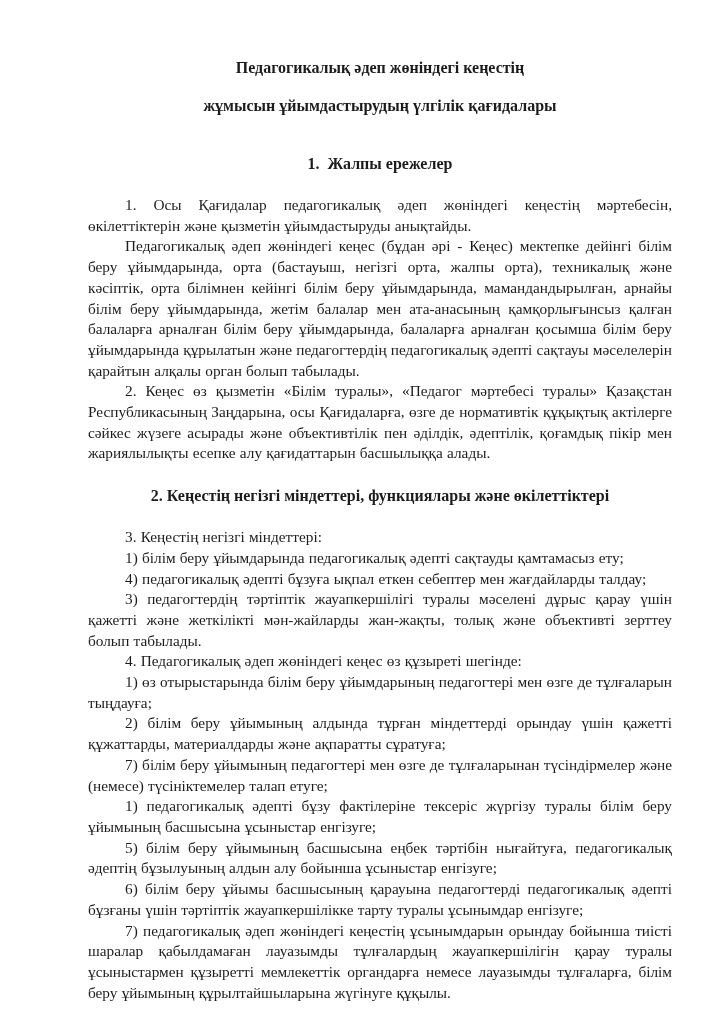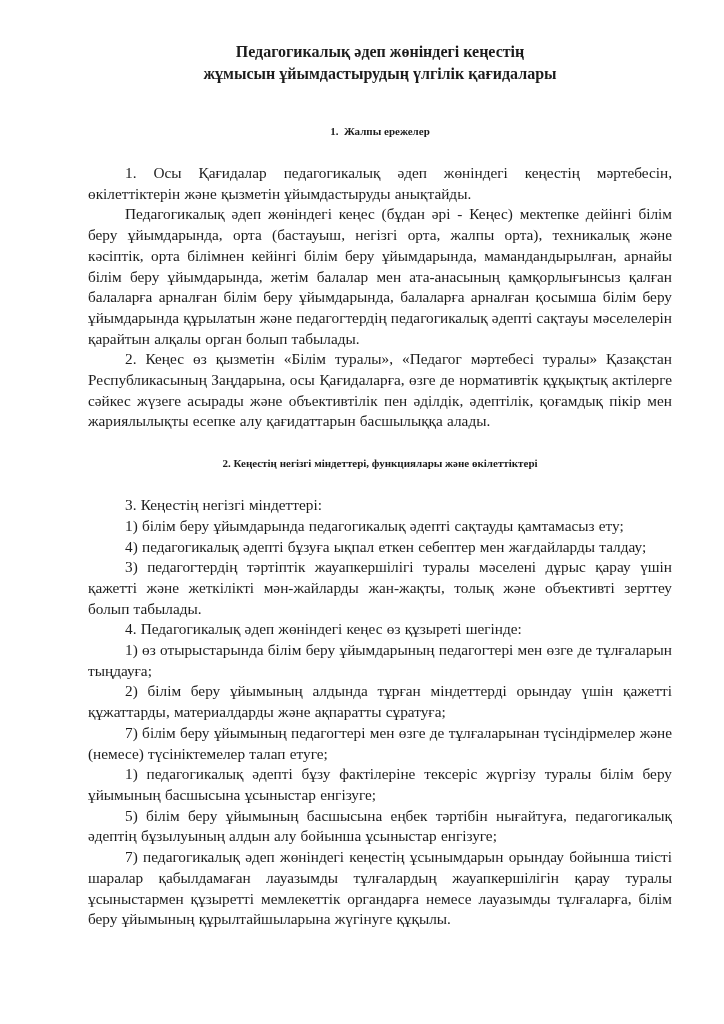--- a/index.html
+++ b/index.html
@@ -20,25 +20,25 @@
     padding: 41px 52px 0 88px;
     overflow: hidden;
     text-rendering: optimizeLegibility;
   }
   .doc-title {
     font-weight: 700;
     text-align: center;
     font-size: 16px;
     line-height: 22px;
   }
-  .doc-title div { margin: 0; }
+  .doc-title div { margin: 16px; }
   .sec-heading {
     font-weight: 700;
     text-align: center;
-    font-size: 11px;
+    font-size: 16px;
     line-height: 21px;
     margin: 0;
   }
   .sec-heading.first  { margin: 36px 0 21px 0; }
   .sec-heading.second { margin: 21px 0 21px 0; }
   p.body-p {
     margin: 0;
     text-align: justify;
     text-indent: 37px;
     word-spacing: 0.4px;
@@ -65,15 +65,16 @@
   <p class="body-p">3. Кеңестің негізгі міндеттері:</p>
   <p class="body-p">1) білім беру ұйымдарында педагогикалық әдепті сақтауды қамтамасыз ету;</p>
   <p class="body-p">4) педагогикалық әдепті бұзуға ықпал еткен себептер мен жағдайларды талдау;</p>
   <p class="body-p">3) педагогтердің тәртіптік жауапкершілігі туралы мәселені дұрыс қарау үшін қажетті және жеткілікті мән-жайларды жан-жақты, толық және объективті зерттеу болып табылады.</p>
   <p class="body-p">4. Педагогикалық әдеп жөніндегі кеңес өз құзыреті шегінде:</p>
   <p class="body-p">1) өз отырыстарында білім беру ұйымдарының педагогтері мен өзге де тұлғаларын тыңдауға;</p>
   <p class="body-p">2) білім беру ұйымының алдында тұрған міндеттерді орындау үшін қажетті құжаттарды, материалдарды және ақпаратты сұратуға;</p>
   <p class="body-p">7) білім беру ұйымының педагогтері мен өзге де тұлғаларынан түсіндірмелер және (немесе) түсініктемелер талап етуге;</p>
   <p class="body-p">1) педагогикалық әдепті бұзу фактілеріне тексеріс жүргізу туралы білім беру ұйымының басшысына ұсыныстар енгізуге;</p>
   <p class="body-p">5) білім беру ұйымының басшысына еңбек тәртібін нығайтуға, педагогикалық әдептің бұзылуының алдын алу бойынша ұсыныстар енгізуге;</p>
+  <p class="body-p">6) білім беру ұйымы басшысының қарауына педагогтерді педагогикалық әдепті бұзғаны үшін тәртіптік жауапкершілікке тарту туралы ұсынымдар енгізуге;</p>
   <p class="body-p">7) педагогикалық әдеп жөніндегі кеңестің ұсынымдарын орындау бойынша тиісті шаралар қабылдамаған лауазымды тұлғалардың жауапкершілігін қарау туралы ұсыныстармен құзыретті мемлекеттік органдарға немесе лауазымды тұлғаларға, білім беру ұйымының құрылтайшыларына жүгінуге құқылы.</p>
 
 </div>
 
 </body></html>

